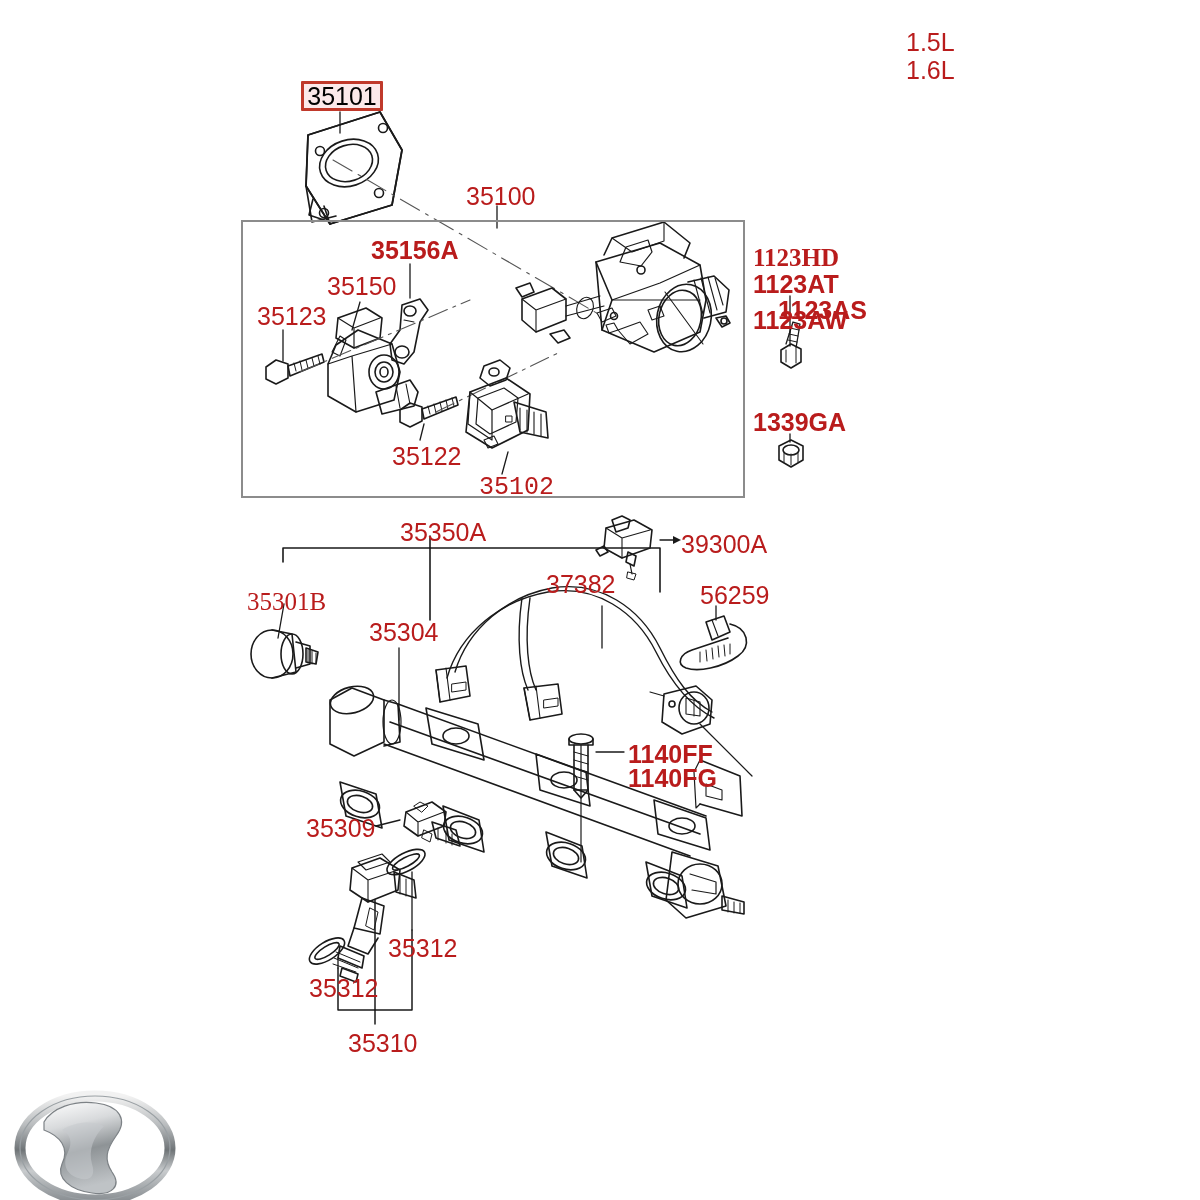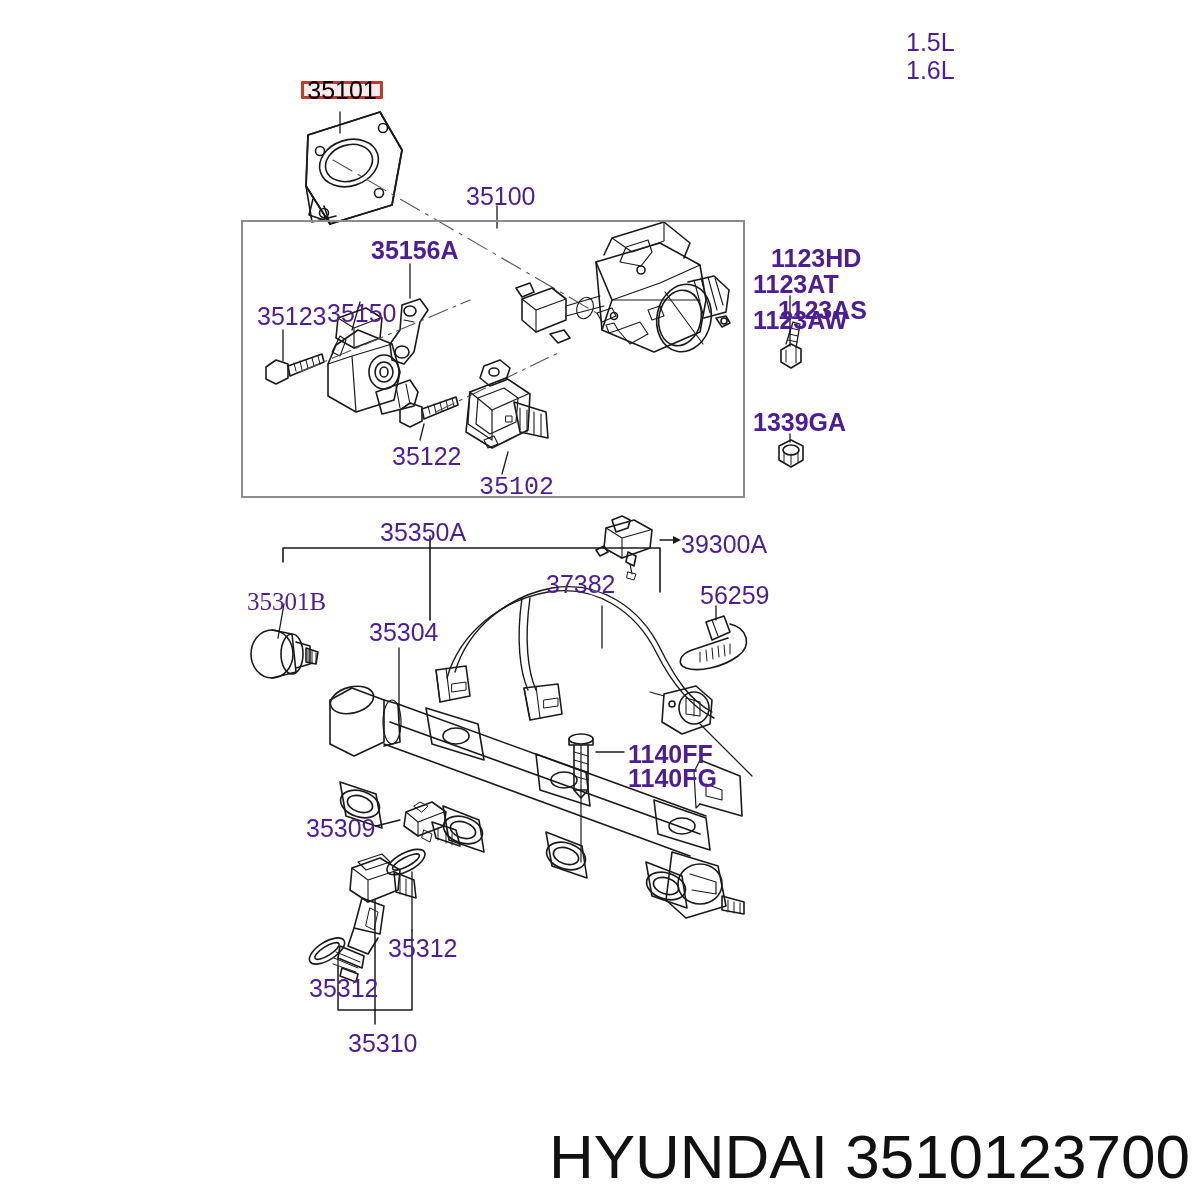--- a/index.html
+++ b/index.html
@@ -18,21 +18,21 @@
   #page {
     position: relative;
     width: 1200px;
     height: 1200px;
     background: #ffffff;
   }
   .lbl {
     position: absolute;
     font-family: "Liberation Sans", sans-serif;
     font-size: 25px;
-    color: #4c1d95;
+    color: #b91c1c;
     white-space: nowrap;
     letter-spacing: 0px;
     line-height: 1.12;
   }
   .lbl.bold { font-weight: bold; }
 
   .highlight-box {
     position: absolute;
     border: 3px solid #c0392b;
     background: #fce9ea;
@@ -411,50 +411,47 @@
       <path d="M62,1130 C74,1122 92,1120 104,1126 C94,1136 88,1150 92,1164
                C96,1176 90,1182 78,1178 C66,1174 62,1164 68,1152 C73,1142 70,1134 62,1130 Z" fill="#c6cacd" stroke="none" opacity="0.55"></path>
     </g>
   </svg>
 
   <div class="group-box" style="left:241px; top:220px; width:504px; height:278px;"></div>
 
   <div class="lbl" style="left:906px; top:28px;">1.5L</div>
   <div class="lbl" style="left:906px; top:56px;">1.6L</div>
 
-  <div class="highlight-box" style="left:301px; top:81px; width:82px; height:18px;">
+  <div class="highlight-box" style="left:301px; top:81px; width:82px; height:30px;">
     <div class="hl-text">35101</div>
   </div>
 
   <div class="lbl" style="left:466px; top:182px;">35100</div>
 
   <div class="lbl" style="left:371px; top:236px;font-weight:bold;">35156A</div>
-  <div class="lbl" style="left:327px; top:272px;margin-top:27px;">35150</div>
+  <div class="lbl" style="left:327px; top:272px;">35150</div>
   <div class="lbl" style="left:257px; top:302px;">35123</div>
   <div class="lbl" style="left:392px; top:442px;text-align:right;">35122</div>
   <div class="lbl" style="left:479px; top:474px;font-family:Liberation Mono, monospace;">35102</div>
 
-  <div class="lbl bold" style="left:771px; top:244px;">1123HD</div>
+  <div class="lbl bold" style="left:753px; top:244px;font-family:Liberation Serif, serif;">1123HD</div>
   <div class="lbl bold" style="left:753px; top:270px;">1123AT</div>
   <div class="lbl bold" style="left:753px; top:296px;margin-left:25px;">1123AS</div>
   <div class="lbl bold" style="left:753px; top:306px;">1123AW</div>
   <div class="lbl bold" style="left:753px; top:408px;">1339GA</div>
 
-  <div class="lbl" style="left:380px; top:518px;">35350A</div>
+  <div class="lbl" style="left:400px; top:518px;">35350A</div>
   <div class="lbl" style="left:681px; top:530px;">39300A</div>
   <div class="lbl" style="left:546px; top:570px;">37382</div>
   <div class="lbl" style="left:700px; top:581px;">56259</div>
   <div class="lbl" style="left:247px; top:588px;font-family:Liberation Serif, serif;">35301B</div>
   <div class="lbl" style="left:369px; top:618px;">35304</div>
 
   <div class="lbl bold" style="left:628px; top:740px;">1140FF</div>
   <div class="lbl bold" style="left:628px; top:764px;">1140FG</div>
 
   <div class="lbl" style="left:306px; top:814px;">35309</div>
   <div class="lbl" style="left:388px; top:934px;">35312</div>
   <div class="lbl" style="left:309px; top:974px;">35312</div>
   <div class="lbl" style="left:348px; top:1029px;">35310</div>
 
-  <div class="footer-bar">
-    <div class="footer-text">HYUNDAI 3510123700</div>
-  </div>
 
 </div>
 
 </body></html>

